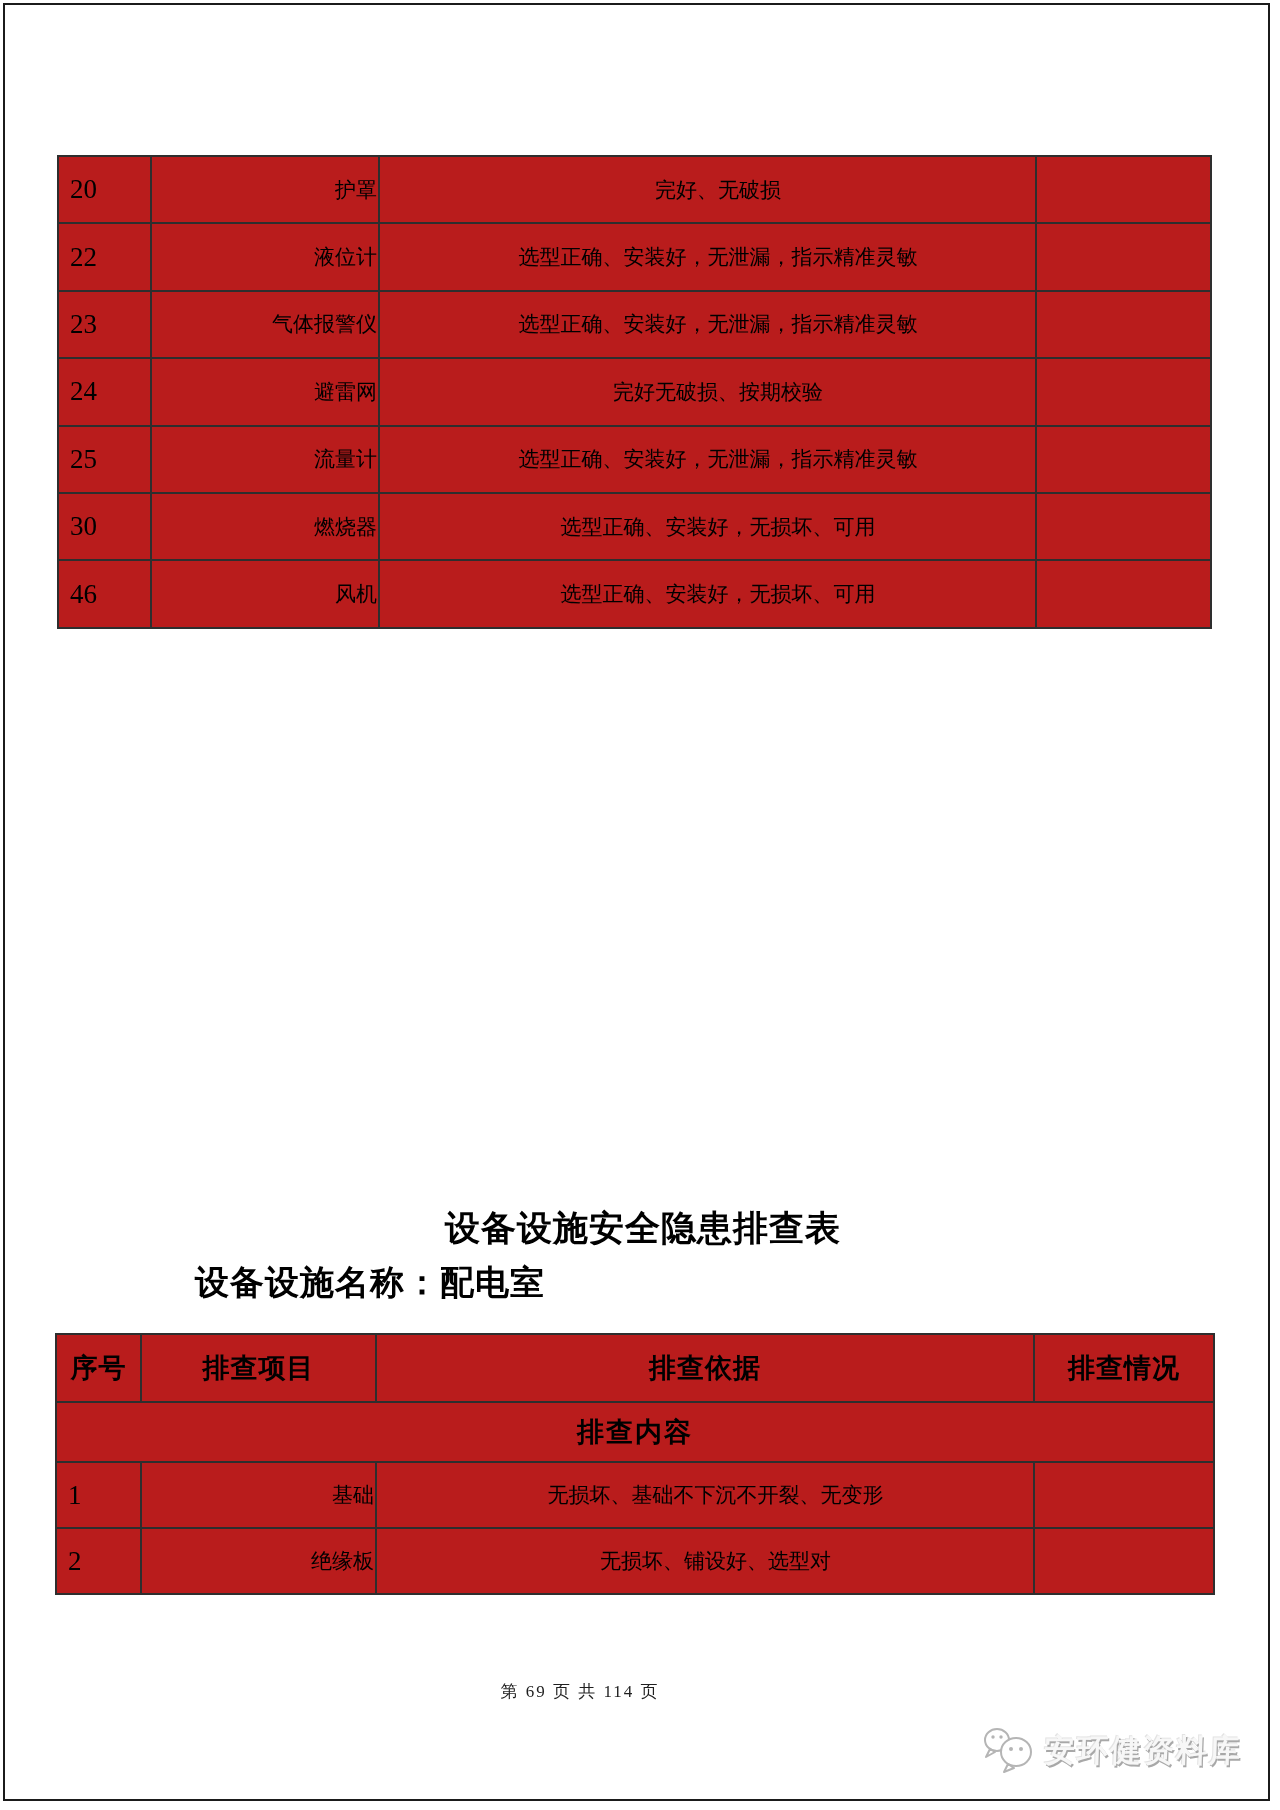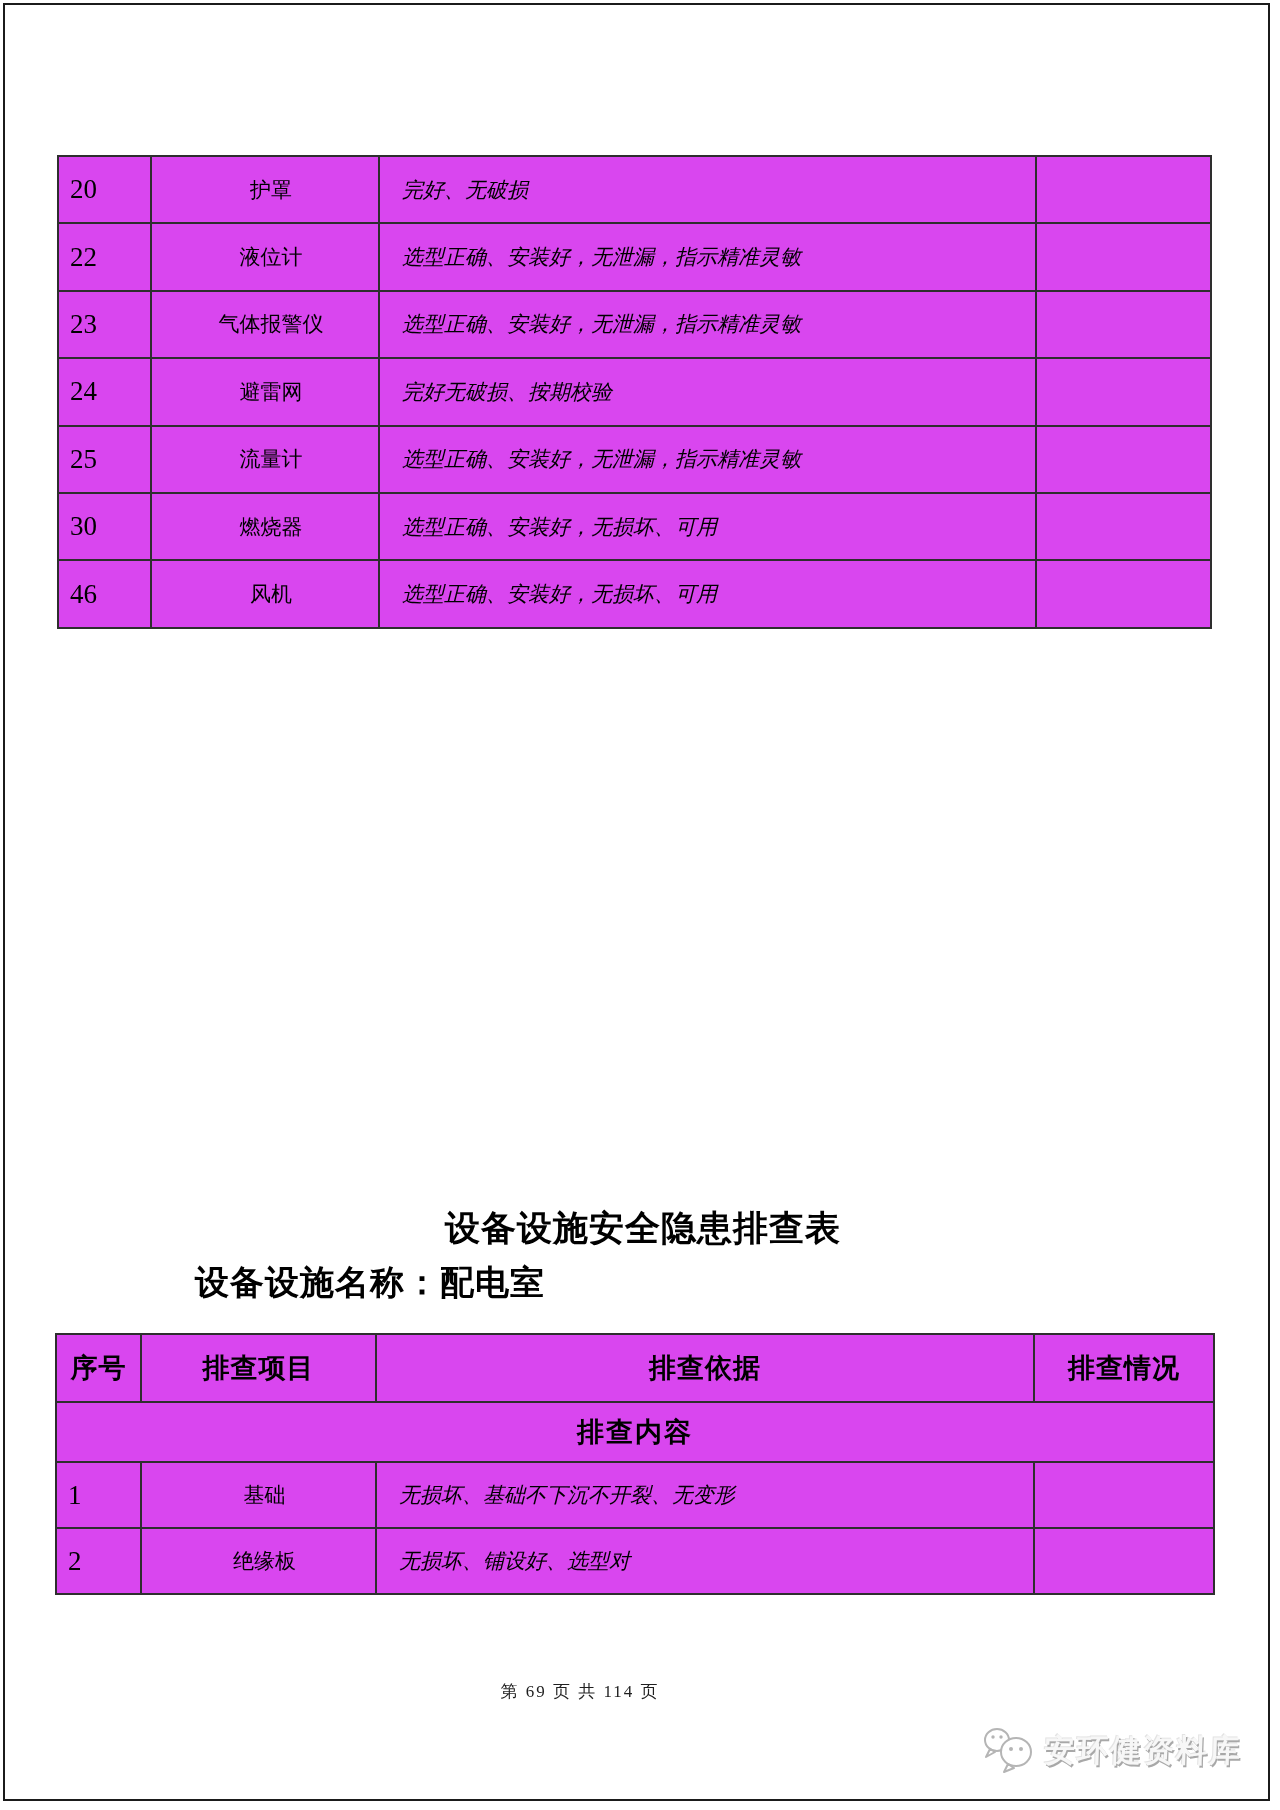--- a/index.html
+++ b/index.html
@@ -6,30 +6,30 @@
   body{
     width:1280px;height:1810px;position:relative;
     font-family:"Liberation Serif","DejaVu Serif",serif;
     color:#000;
     -webkit-font-smoothing:antialiased;
   }
   .page-border{
     position:absolute;left:3px;top:3px;width:1267px;height:1798px;
     border:2px solid #1b1b1b;box-sizing:border-box;pointer-events:none;
   }
-  table{border-collapse:collapse;table-layout:fixed;position:absolute;background:#d946ef;}
+  table{border-collapse:collapse;table-layout:fixed;position:absolute;background:#b91c1c;}
   td,th{border:2px solid #2e2e2e;vertical-align:middle;box-sizing:border-box;overflow:hidden;}
   
   .t1{left:57px;top:155px;width:1153px;}
   .t1 td{height:67.4px;}
   
   .t2{left:55px;top:1333px;width:1158px;}
   .cell-num{font-size:27px;padding-left:11px;text-align:left;}
-  .cell-item{font-size:21px;padding-left:13px;text-align:center;}
-  .cell-crit{font-size:21px;padding-left:22px;text-align:left;font-style:italic;}
+  .cell-item{font-size:21px;padding-left:13px;text-align:right;}
+  .cell-crit{font-size:21px;padding-left:22px;text-align:center;}
   .cell-status{}
   .t2 .span-header{height:60px;font-size:27px;font-weight:bold;text-align:center;letter-spacing:2px;}
   .t2 th.col-h{height:68px;font-size:27px;font-weight:bold;text-align:center;letter-spacing:1px;}
   .t2 td{height:66px;}
   .doc-title{
     position:absolute;top:1205px;left:0;width:1286px;text-align:center;
     font-size:35px;font-weight:bold;letter-spacing:1px;
   }
   .doc-subtitle{
     position:absolute;top:1260px;left:195px;

